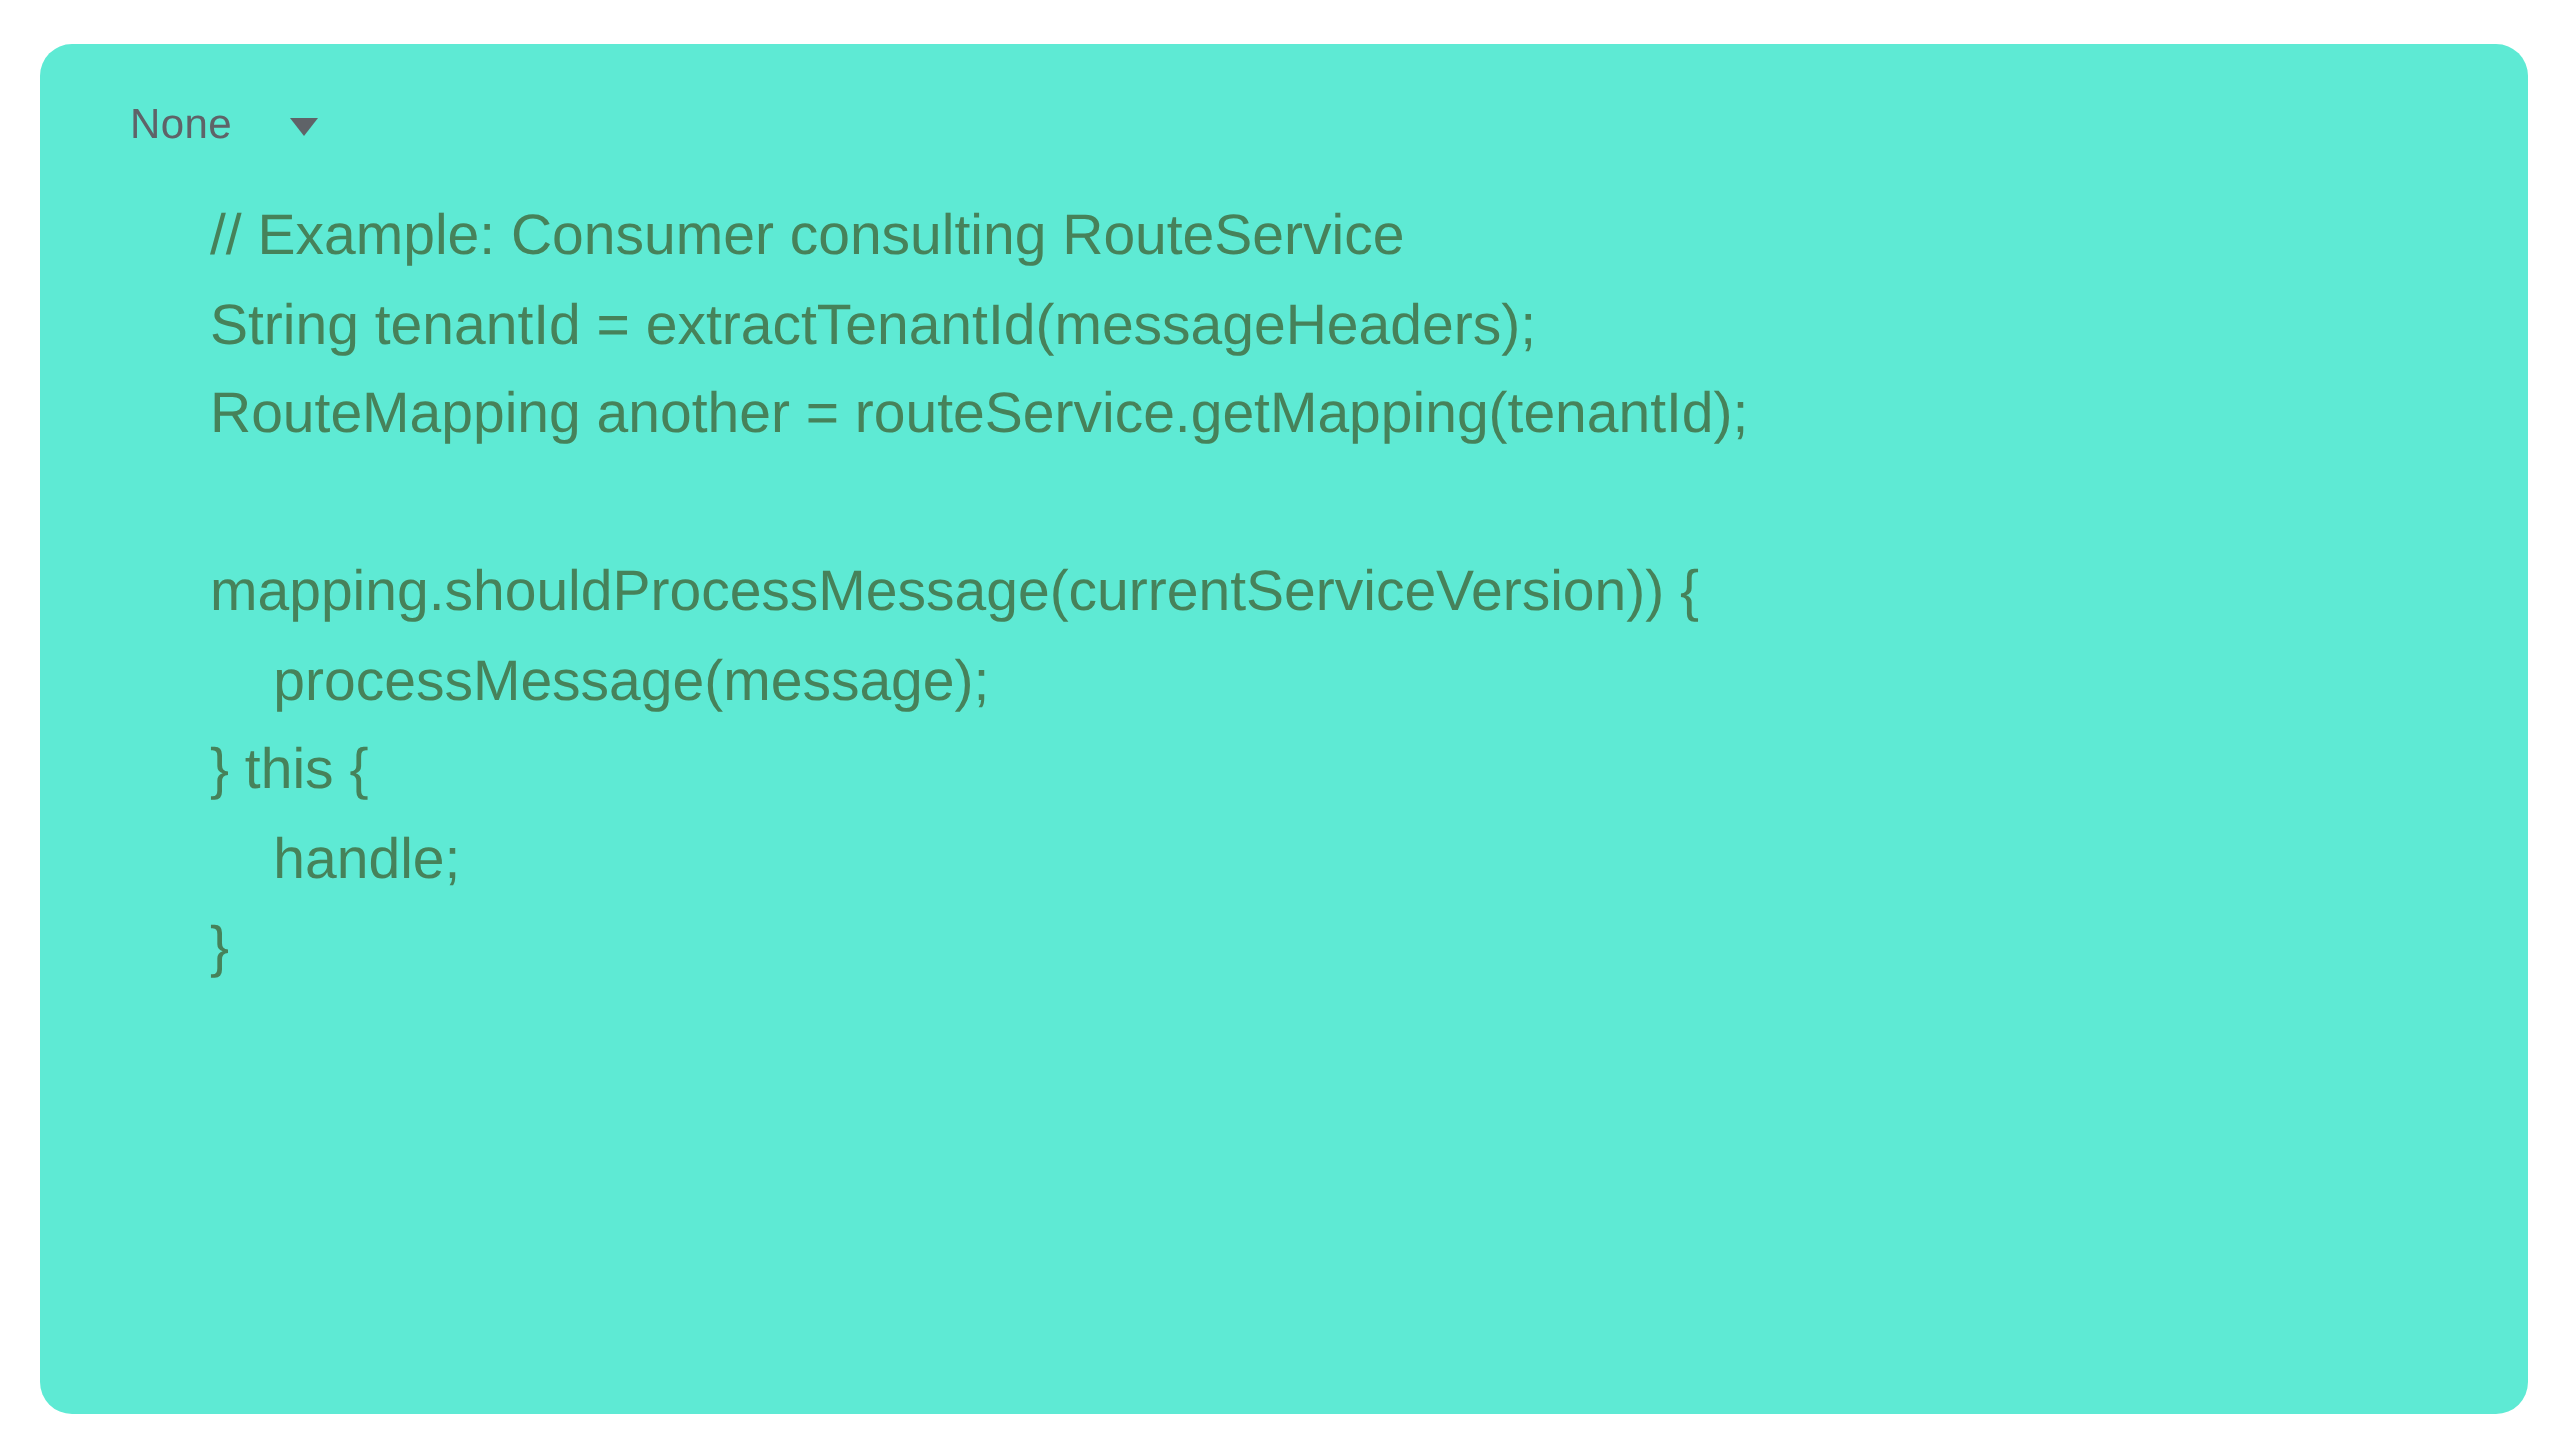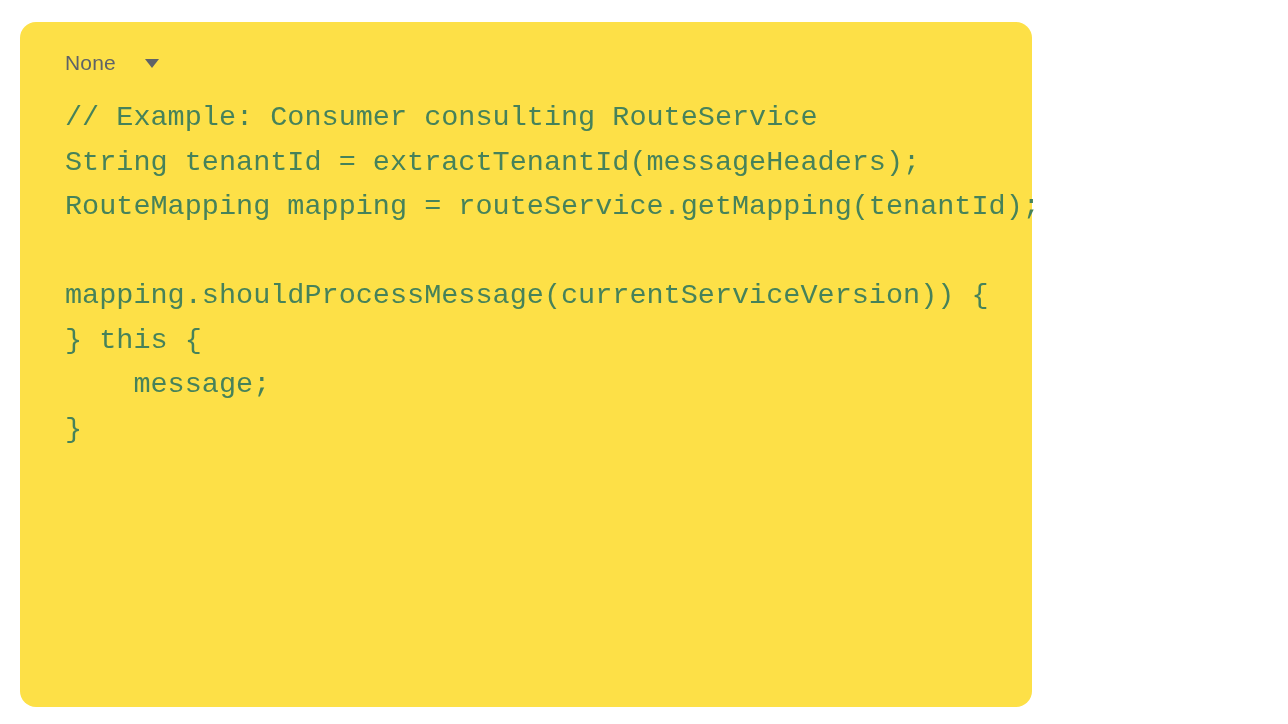--- a/index.html
+++ b/index.html
@@ -7,23 +7,23 @@
     width: 1288px;
     height: 724px;
     background: #ffffff;
     font-family: "Liberation Sans", sans-serif;
     overflow: hidden;
   }
   .code-panel {
     position: absolute;
     left: 20px;
     top: 22px;
-    width: 1012px;
+    width: 1244px;
     height: 685px;
-    background: #fde047;
+    background: #5eead4;
     border-radius: 16px;
     padding: 26px 45px 20px 45px;
   }
   .lang-row {
     display: flex;
     align-items: center;
     height: 30px;
     cursor: pointer;
     width: fit-content;
   }
@@ -35,25 +35,26 @@
   .triangle-down {
     margin-left: 29px;
     width: 0;
     height: 0;
     border-left: 7px solid transparent;
     border-right: 7px solid transparent;
     border-top: 9px solid #5f6368;
   }
   .code-area {
     margin-top: 18px;
-    font-family: Liberation Mono, monospace;
+    font-family: Liberation Sans, sans-serif;
     font-size: 28.5px;
     line-height: 44.5px;
     color: #46825a;
     cursor: text;
+    margin-left: 40px;
   }
   .code-line {
     position: relative;
     white-space: pre;
     min-height: 44.5px;
   }
   .caret {
     position: absolute;
     left: -3px;
     top: 4px;
@@ -68,21 +69,22 @@
 <div class="code-panel">
 
   <div class="lang-row">
     <span class="lang-label">None</span>
     <span class="triangle-down"></span>
   </div>
 
   <div class="code-area">
     <div class="code-line">// Example: Consumer consulting RouteService</div>
     <div class="code-line">String tenantId = extractTenantId(messageHeaders);</div>
-    <div class="code-line">RouteMapping mapping = routeService.getMapping(tenantId);</div>
+    <div class="code-line">RouteMapping another = routeService.getMapping(tenantId);</div>
     <div class="code-line"></div>
     <div class="code-line">mapping.shouldProcessMessage(currentServiceVersion)) {</div>
+    <div class="code-line">    processMessage(message);</div>
     <div class="code-line">} this {</div>
-    <div class="code-line">    message;</div>
+    <div class="code-line">    handle;</div>
     <div class="code-line">}</div>
   </div>
 
 </div>
 
 </body></html>

